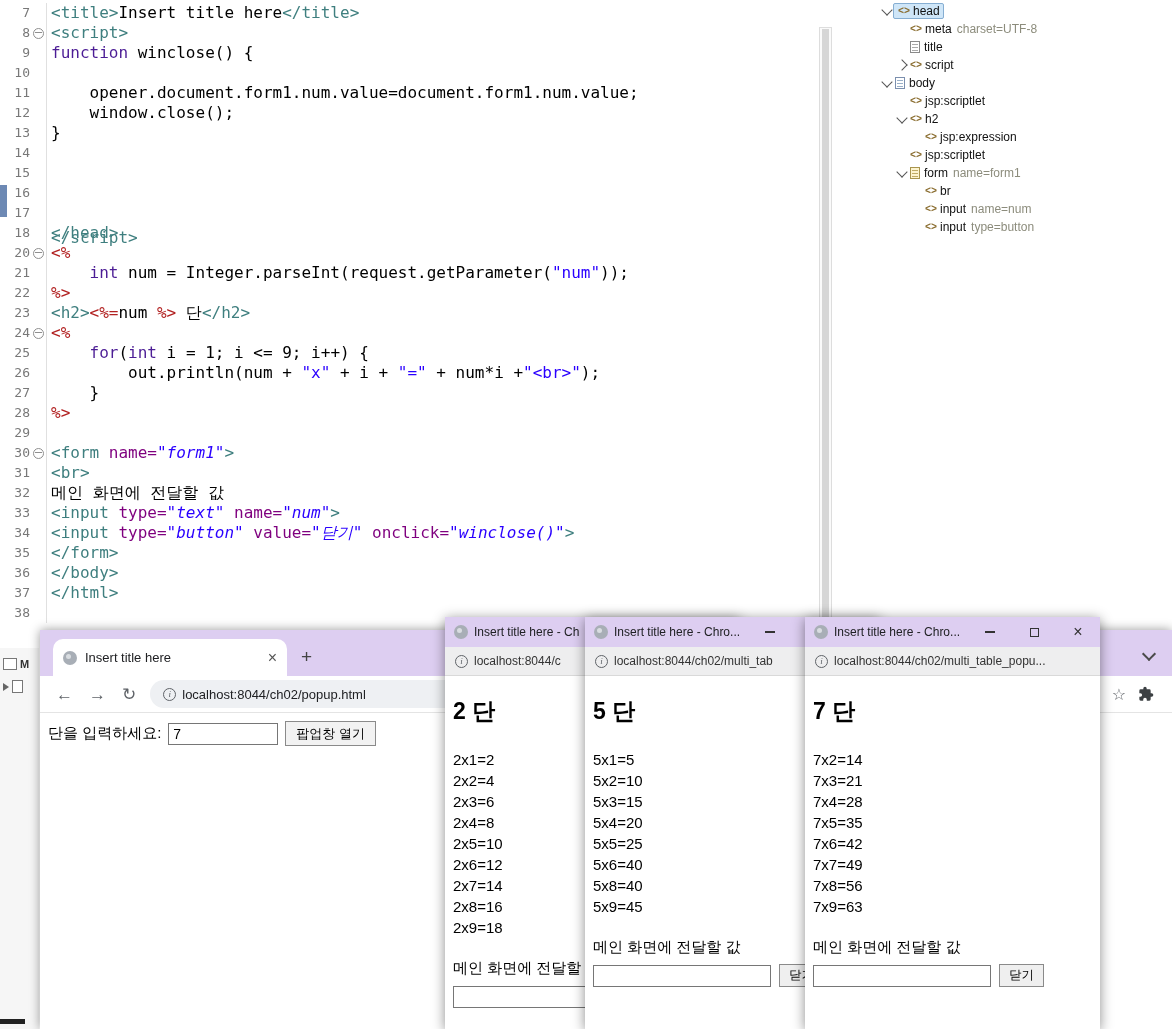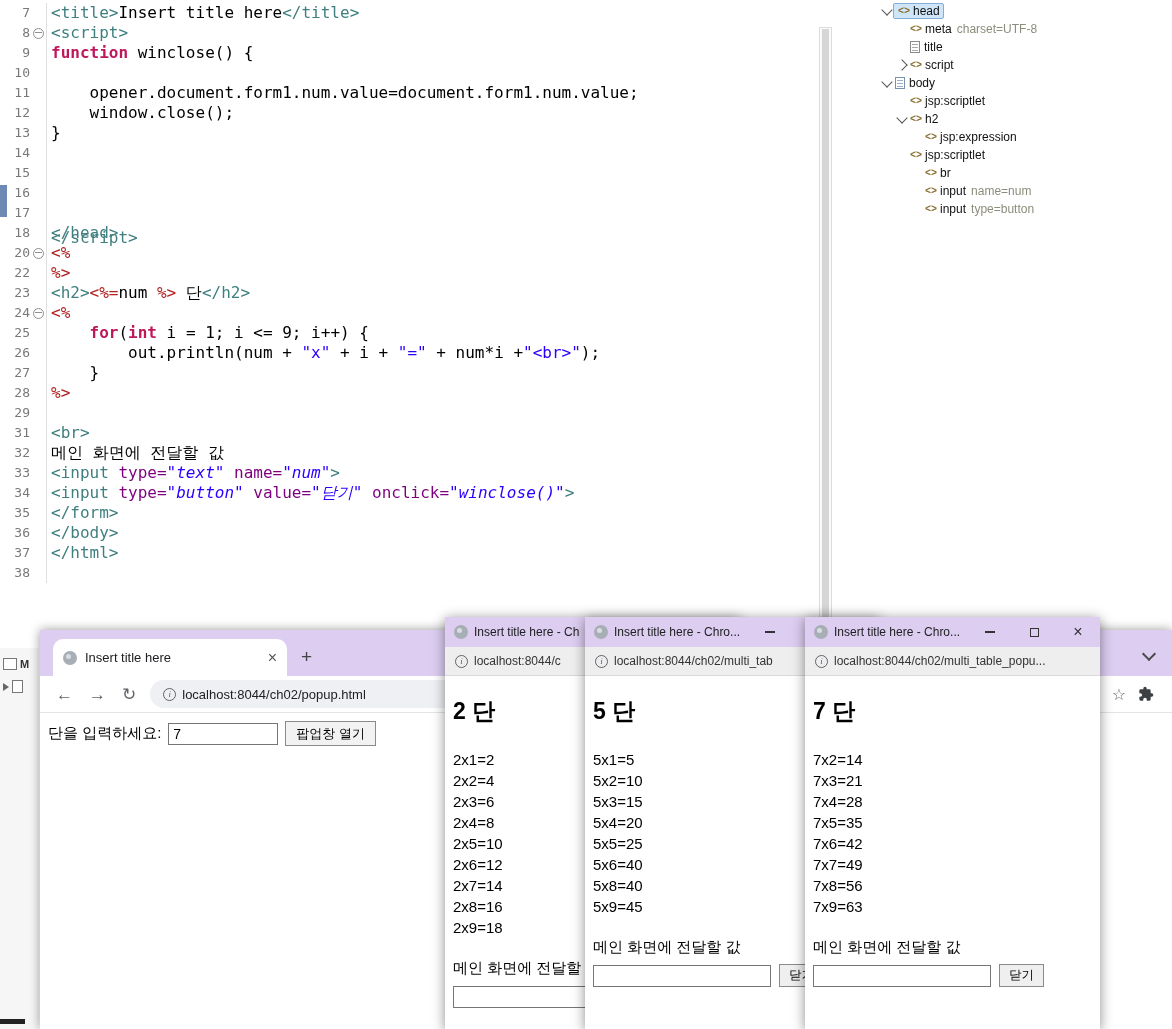--- a/index.html
+++ b/index.html
@@ -10,21 +10,21 @@
   #editor{position:absolute;left:0;top:0;width:818px;padding-top:3px;
           font-family:"DejaVu Sans Mono","Liberation Mono",monospace;font-size:16px;background:#fff;}
   .cl{display:flex;height:20px;line-height:20px;white-space:pre;}
   .ln{width:30px;text-align:right;color:#787878;font-size:13px;flex:none;}
   .foldcol{width:16px;flex:none;display:flex;align-items:center;justify-content:center;border-right:1px solid #e0e0e0;}
   .foldicon{width:9px;height:9px;border:1px solid #8f8f8f;border-radius:50%;position:relative;background:#fff;}
   .foldicon::after{content:"";position:absolute;left:1px;right:1px;top:3px;height:1px;background:#8f8f8f;}
   .ct{flex:1;padding-left:4px;color:#000;}
   .ct.hl{background:#e6f0fb;margin-top:45px;}
   .seg-tag{color:#3f7f7f;}
-  .seg-kw{color:#be185d;font-weight:bold;}
+  .seg-kw{color:#4c1d95;font-weight:normal;}
   .seg-str{color:#2a00ff;}
   .seg-stra{color:#2a00ff;font-style:italic;}
   .seg-attr{color:#7f007f;}
   .seg-jsp{color:#b22222;}
   .seg-txt{color:#000;}
   #range-marker{position:absolute;left:0;top:185px;width:7px;height:32px;background:#6d89b4;}
   #ed-scrollbar{position:absolute;left:819px;top:27px;width:13px;height:598px;background:#fafafa;border:1px solid #ddd;box-sizing:border-box;}
   #ed-thumb{margin:1px auto;width:7px;height:592px;background:#d6d6d6;}
 
   
@@ -112,28 +112,30 @@
         <div class="cl"><span class="ln">10</span><span class="foldcol"></span><span class="ct"></span></div>
         <div class="cl"><span class="ln">11</span><span class="foldcol"></span><span class="ct"><span class="seg-txt">    opener.document.form1.num.value=document.form1.num.value;</span></span></div>
         <div class="cl"><span class="ln">12</span><span class="foldcol"></span><span class="ct"><span class="seg-txt">    window.close();</span></span></div>
         <div class="cl"><span class="ln">13</span><span class="foldcol"></span><span class="ct"><span class="seg-txt">}</span></span></div>
         <div class="cl"><span class="ln">14</span><span class="foldcol"></span><span class="ct"></span></div>
         <div class="cl"><span class="ln">15</span><span class="foldcol"></span><span class="ct"></span></div>
         <div class="cl"><span class="ln">16</span><span class="foldcol"></span><span class="ct hl"><span class="seg-tag">&lt;/script&gt;</span></span></div>
         <div class="cl"><span class="ln">17</span><span class="foldcol"></span><span class="ct"></span></div>
         <div class="cl"><span class="ln">18</span><span class="foldcol"></span><span class="ct"><span class="seg-tag">&lt;/head&gt;</span></span></div>
         <div class="cl"><span class="ln">20</span><span class="foldcol"><span class="foldicon"></span></span><span class="ct"><span class="seg-jsp">&lt;%</span></span></div>
+        <div class="cl"><span class="ln">21</span><span class="foldcol"></span><span class="ct"><span class="seg-txt">    </span><span class="seg-kw">int</span><span class="seg-txt"> num = Integer.parseInt(request.getParameter(</span><span class="seg-str">"num"</span><span class="seg-txt">));</span></span></div>
         <div class="cl"><span class="ln">22</span><span class="foldcol"></span><span class="ct"><span class="seg-jsp">%&gt;</span></span></div>
         <div class="cl"><span class="ln">23</span><span class="foldcol"></span><span class="ct"><span class="seg-tag">&lt;h2&gt;</span><span class="seg-jsp">&lt;%=</span><span class="seg-txt">num </span><span class="seg-jsp">%&gt;</span><span class="seg-txt"> 단</span><span class="seg-tag">&lt;/h2&gt;</span></span></div>
         <div class="cl"><span class="ln">24</span><span class="foldcol"><span class="foldicon"></span></span><span class="ct"><span class="seg-jsp">&lt;%</span></span></div>
         <div class="cl"><span class="ln">25</span><span class="foldcol"></span><span class="ct"><span class="seg-txt">    </span><span class="seg-kw">for</span><span class="seg-txt">(</span><span class="seg-kw">int</span><span class="seg-txt"> i = 1; i &lt;= 9; i++) {</span></span></div>
         <div class="cl"><span class="ln">26</span><span class="foldcol"></span><span class="ct"><span class="seg-txt">        out.println(num + </span><span class="seg-str">"x"</span><span class="seg-txt"> + i + </span><span class="seg-str">"="</span><span class="seg-txt"> + num*i +</span><span class="seg-str">"&lt;br&gt;"</span><span class="seg-txt">);</span></span></div>
         <div class="cl"><span class="ln">27</span><span class="foldcol"></span><span class="ct"><span class="seg-txt">    }</span></span></div>
         <div class="cl"><span class="ln">28</span><span class="foldcol"></span><span class="ct"><span class="seg-jsp">%&gt;</span></span></div>
         <div class="cl"><span class="ln">29</span><span class="foldcol"></span><span class="ct"></span></div>
+        <div class="cl"><span class="ln">30</span><span class="foldcol"><span class="foldicon"></span></span><span class="ct"><span class="seg-tag">&lt;form</span><span class="seg-attr"> name=</span><span class="seg-stra">"form1"</span><span class="seg-tag">&gt;</span></span></div>
         <div class="cl"><span class="ln">31</span><span class="foldcol"></span><span class="ct"><span class="seg-tag">&lt;br&gt;</span></span></div>
         <div class="cl"><span class="ln">32</span><span class="foldcol"></span><span class="ct"><span class="seg-txt">메인 화면에 전달할 값</span></span></div>
         <div class="cl"><span class="ln">33</span><span class="foldcol"></span><span class="ct"><span class="seg-tag">&lt;input</span><span class="seg-attr"> type=</span><span class="seg-stra">"text"</span><span class="seg-attr"> name=</span><span class="seg-stra">"num"</span><span class="seg-tag">&gt;</span></span></div>
         <div class="cl"><span class="ln">34</span><span class="foldcol"></span><span class="ct"><span class="seg-tag">&lt;input</span><span class="seg-attr"> type=</span><span class="seg-stra">"button"</span><span class="seg-attr"> value=</span><span class="seg-stra">"닫기"</span><span class="seg-attr"> onclick=</span><span class="seg-stra">"winclose()"</span><span class="seg-tag">&gt;</span></span></div>
         <div class="cl"><span class="ln">35</span><span class="foldcol"></span><span class="ct"><span class="seg-tag">&lt;/form&gt;</span></span></div>
         <div class="cl"><span class="ln">36</span><span class="foldcol"></span><span class="ct"><span class="seg-tag">&lt;/body&gt;</span></span></div>
         <div class="cl"><span class="ln">37</span><span class="foldcol"></span><span class="ct"><span class="seg-tag">&lt;/html&gt;</span></span></div>
         <div class="cl"><span class="ln">38</span><span class="foldcol"></span><span class="ct"></span></div>
       </div>
   </div>
@@ -208,20 +210,30 @@
             <span class="oicon-el">&lt;&gt;</span>
             <span class="olabel">jsp:expression</span>
           </span>
         </div>
         <div class="orow" style="padding-left: 19px;">
           <span class="oarrowcol"></span>
           <span class="ogrp">
             <span class="oicon-el">&lt;&gt;</span>
             <span class="olabel">jsp:scriptlet</span>
           </span>
+        </div>
+        <div class="orow" style="padding-left: 19px;">
+          <span class="oarrowcol">
+            <span class="arr arr-open"></span>
+          </span>
+          <span class="ogrp">
+            <span class="icon-doc icon-form"></span>
+            <span class="olabel">form</span>
+          </span>
+          <span class="oattr">name=form1</span>
         </div>
         <div class="orow" style="padding-left: 34px;">
           <span class="oarrowcol"></span>
           <span class="ogrp">
             <span class="oicon-el">&lt;&gt;</span>
             <span class="olabel">br</span>
           </span>
         </div>
         <div class="orow" style="padding-left: 34px;">
           <span class="oarrowcol"></span>

